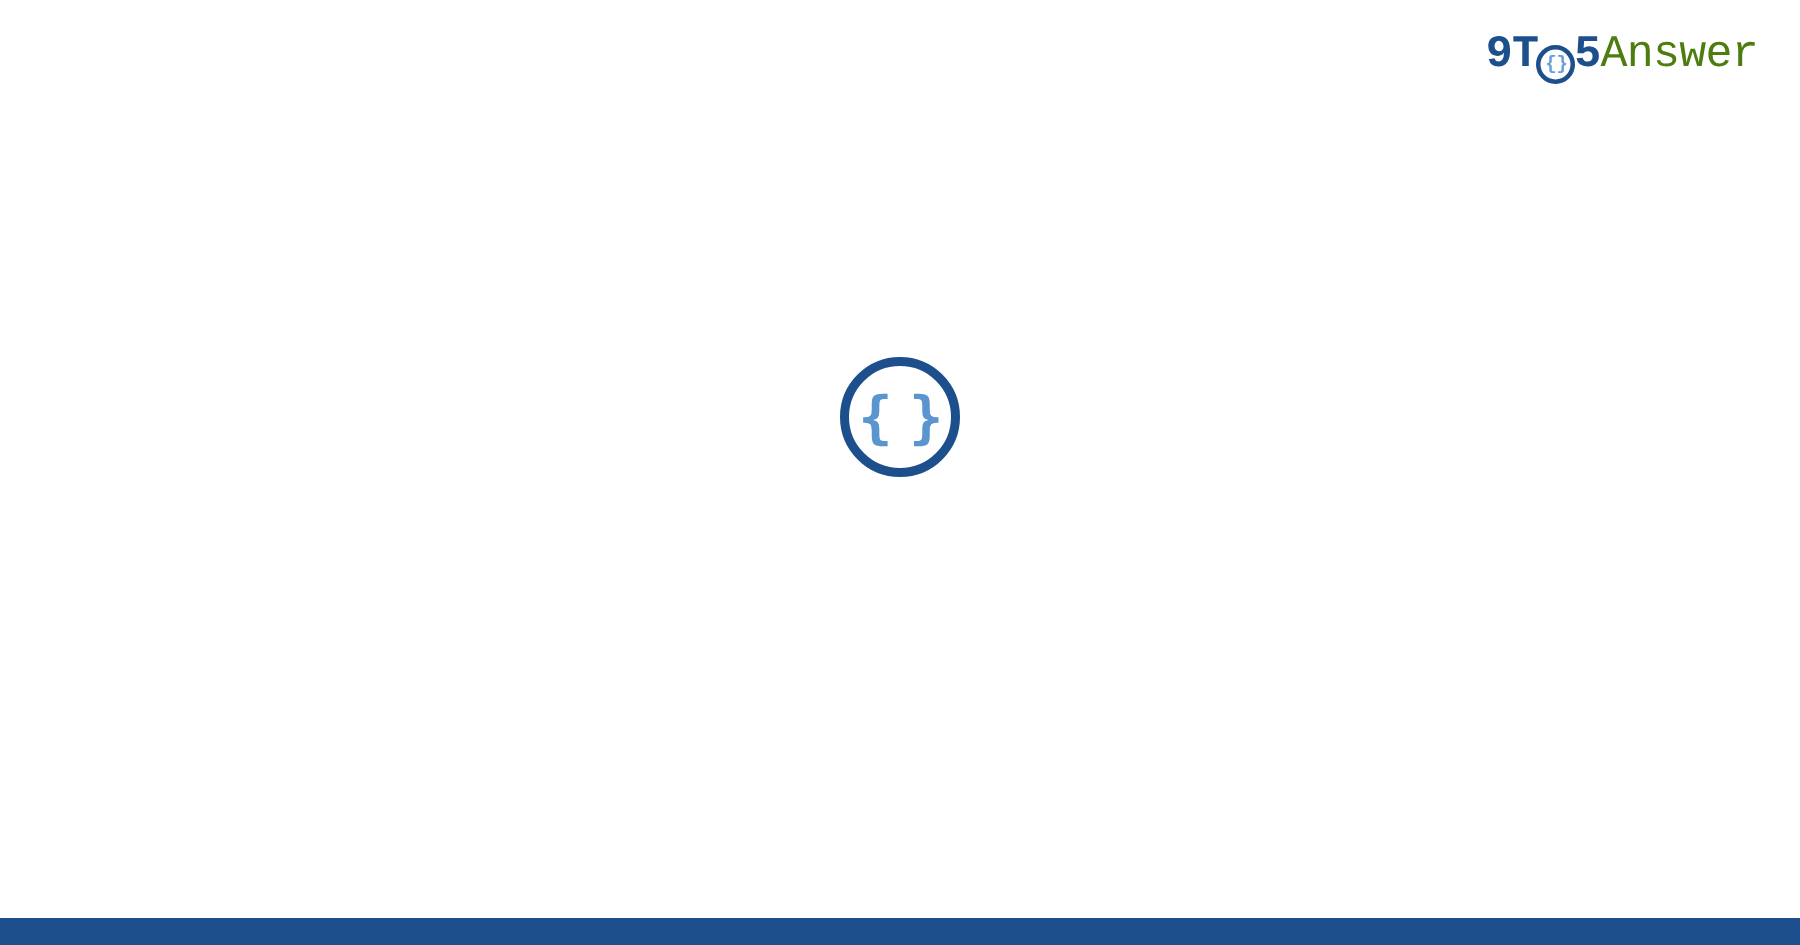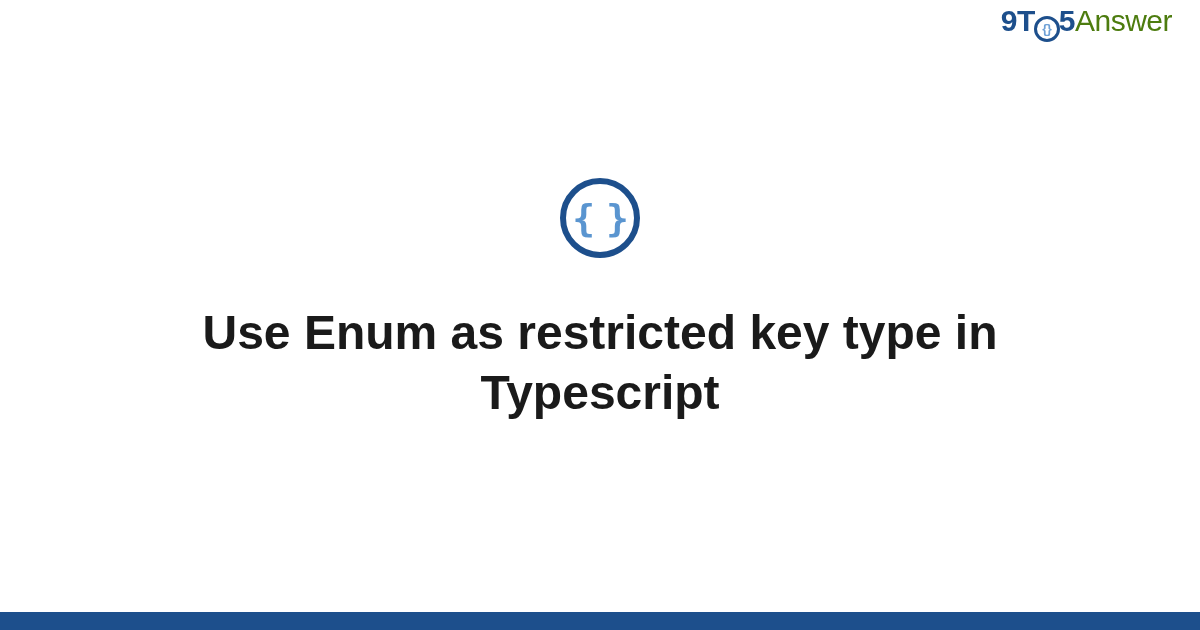--- a/index.html
+++ b/index.html
@@ -10,22 +10,23 @@
     body {
       width: 1200px;
       height: 630px;
       font-family: -apple-system, BlinkMacSystemFont, "Segoe UI", Helvetica, Arial, sans-serif;
       background: #ffffff;
       position: relative;
       overflow: hidden;
     }
     .header {
       position: absolute;
-      top: 4px;
+      top: 20px;
       right: 28px;
+      font-family: Liberation Mono, monospace;
     }
     .brand {
       font-size: 30px;
       font-weight: 600;
       letter-spacing: -0.5px;
     }
     .brand-9t {
       color: #1d4f8c;
     }
     .brand-o {
@@ -105,16 +106,15 @@
     <span class="brand-9t">9T</span><span class="brand-o">
         <span>{}</span>
       </span><span class="brand-5">5</span><span class="brand-answer">Answer</span>
   </div>
 </div>
 
 <div class="center-content">
   <div class="category-icon">
     <span class="category-icon-glyph">{ }</span>
   </div>
-  <h1 class="title">Use Enum as restricted key type in Typescript</h1>
 </div>
 
 <div class="footer-bar"></div>
 
 </body></html>

